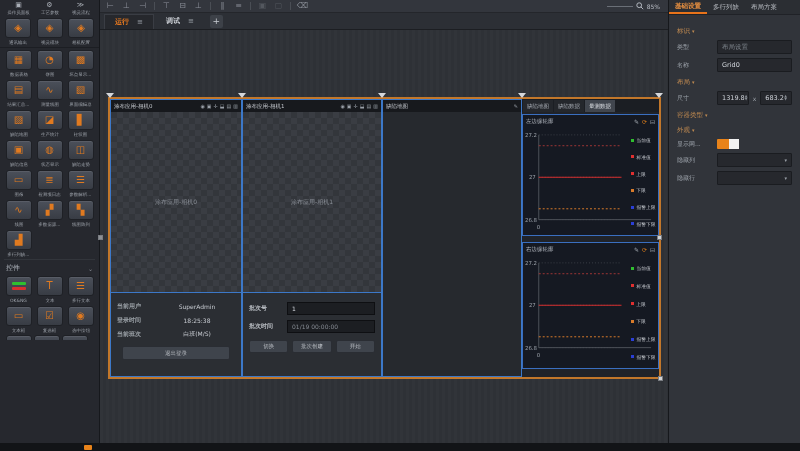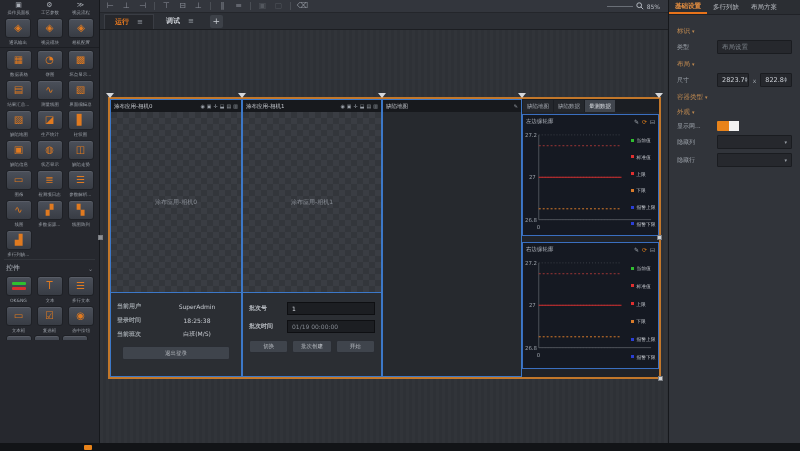--- a/index.html
+++ b/index.html
@@ -566,31 +566,35 @@
         <span class="rtab active">基础设置</span>
         <span class="rtab">多行列缺</span>
         <span class="rtab">布局方案</span>
       </div>
       <div class="rbody">
         <div class="rsec"><span>标识</span> <span class="chev">▾</span></div>
         <div class="r-row">
           <span class="r-label">类型</span>
           <span class="r-field dim">布局设置</span>
         </div>
+        <div class="r-row">
+          <span class="r-label">名称</span>
+          <span class="r-field">Grid0</span>
+        </div>
 
         <div class="rsec"><span>布局</span> <span class="chev">▾</span></div>
         <div class="r-row">
           <span class="r-label">尺寸</span>
           <span class="r-field">
-              <span>2823.7</span>
+              <span>1319.8</span>
               <span class="spin">▲<br>▼</span>
             </span>
           <span class="size-x">x</span>
           <span class="r-field">
-              <span>822.8</span>
+              <span>683.2</span>
               <span class="spin">▲<br>▼</span>
             </span>
         </div>
 
         <div class="rsec"><span>容器类型</span> <span class="chev">▾</span></div>
 
         <div class="rsec"><span>外观</span> <span class="chev">▾</span></div>
         <div class="r-row">
           <span class="r-label">显示网...</span>
           <span class="toggle"></span>

